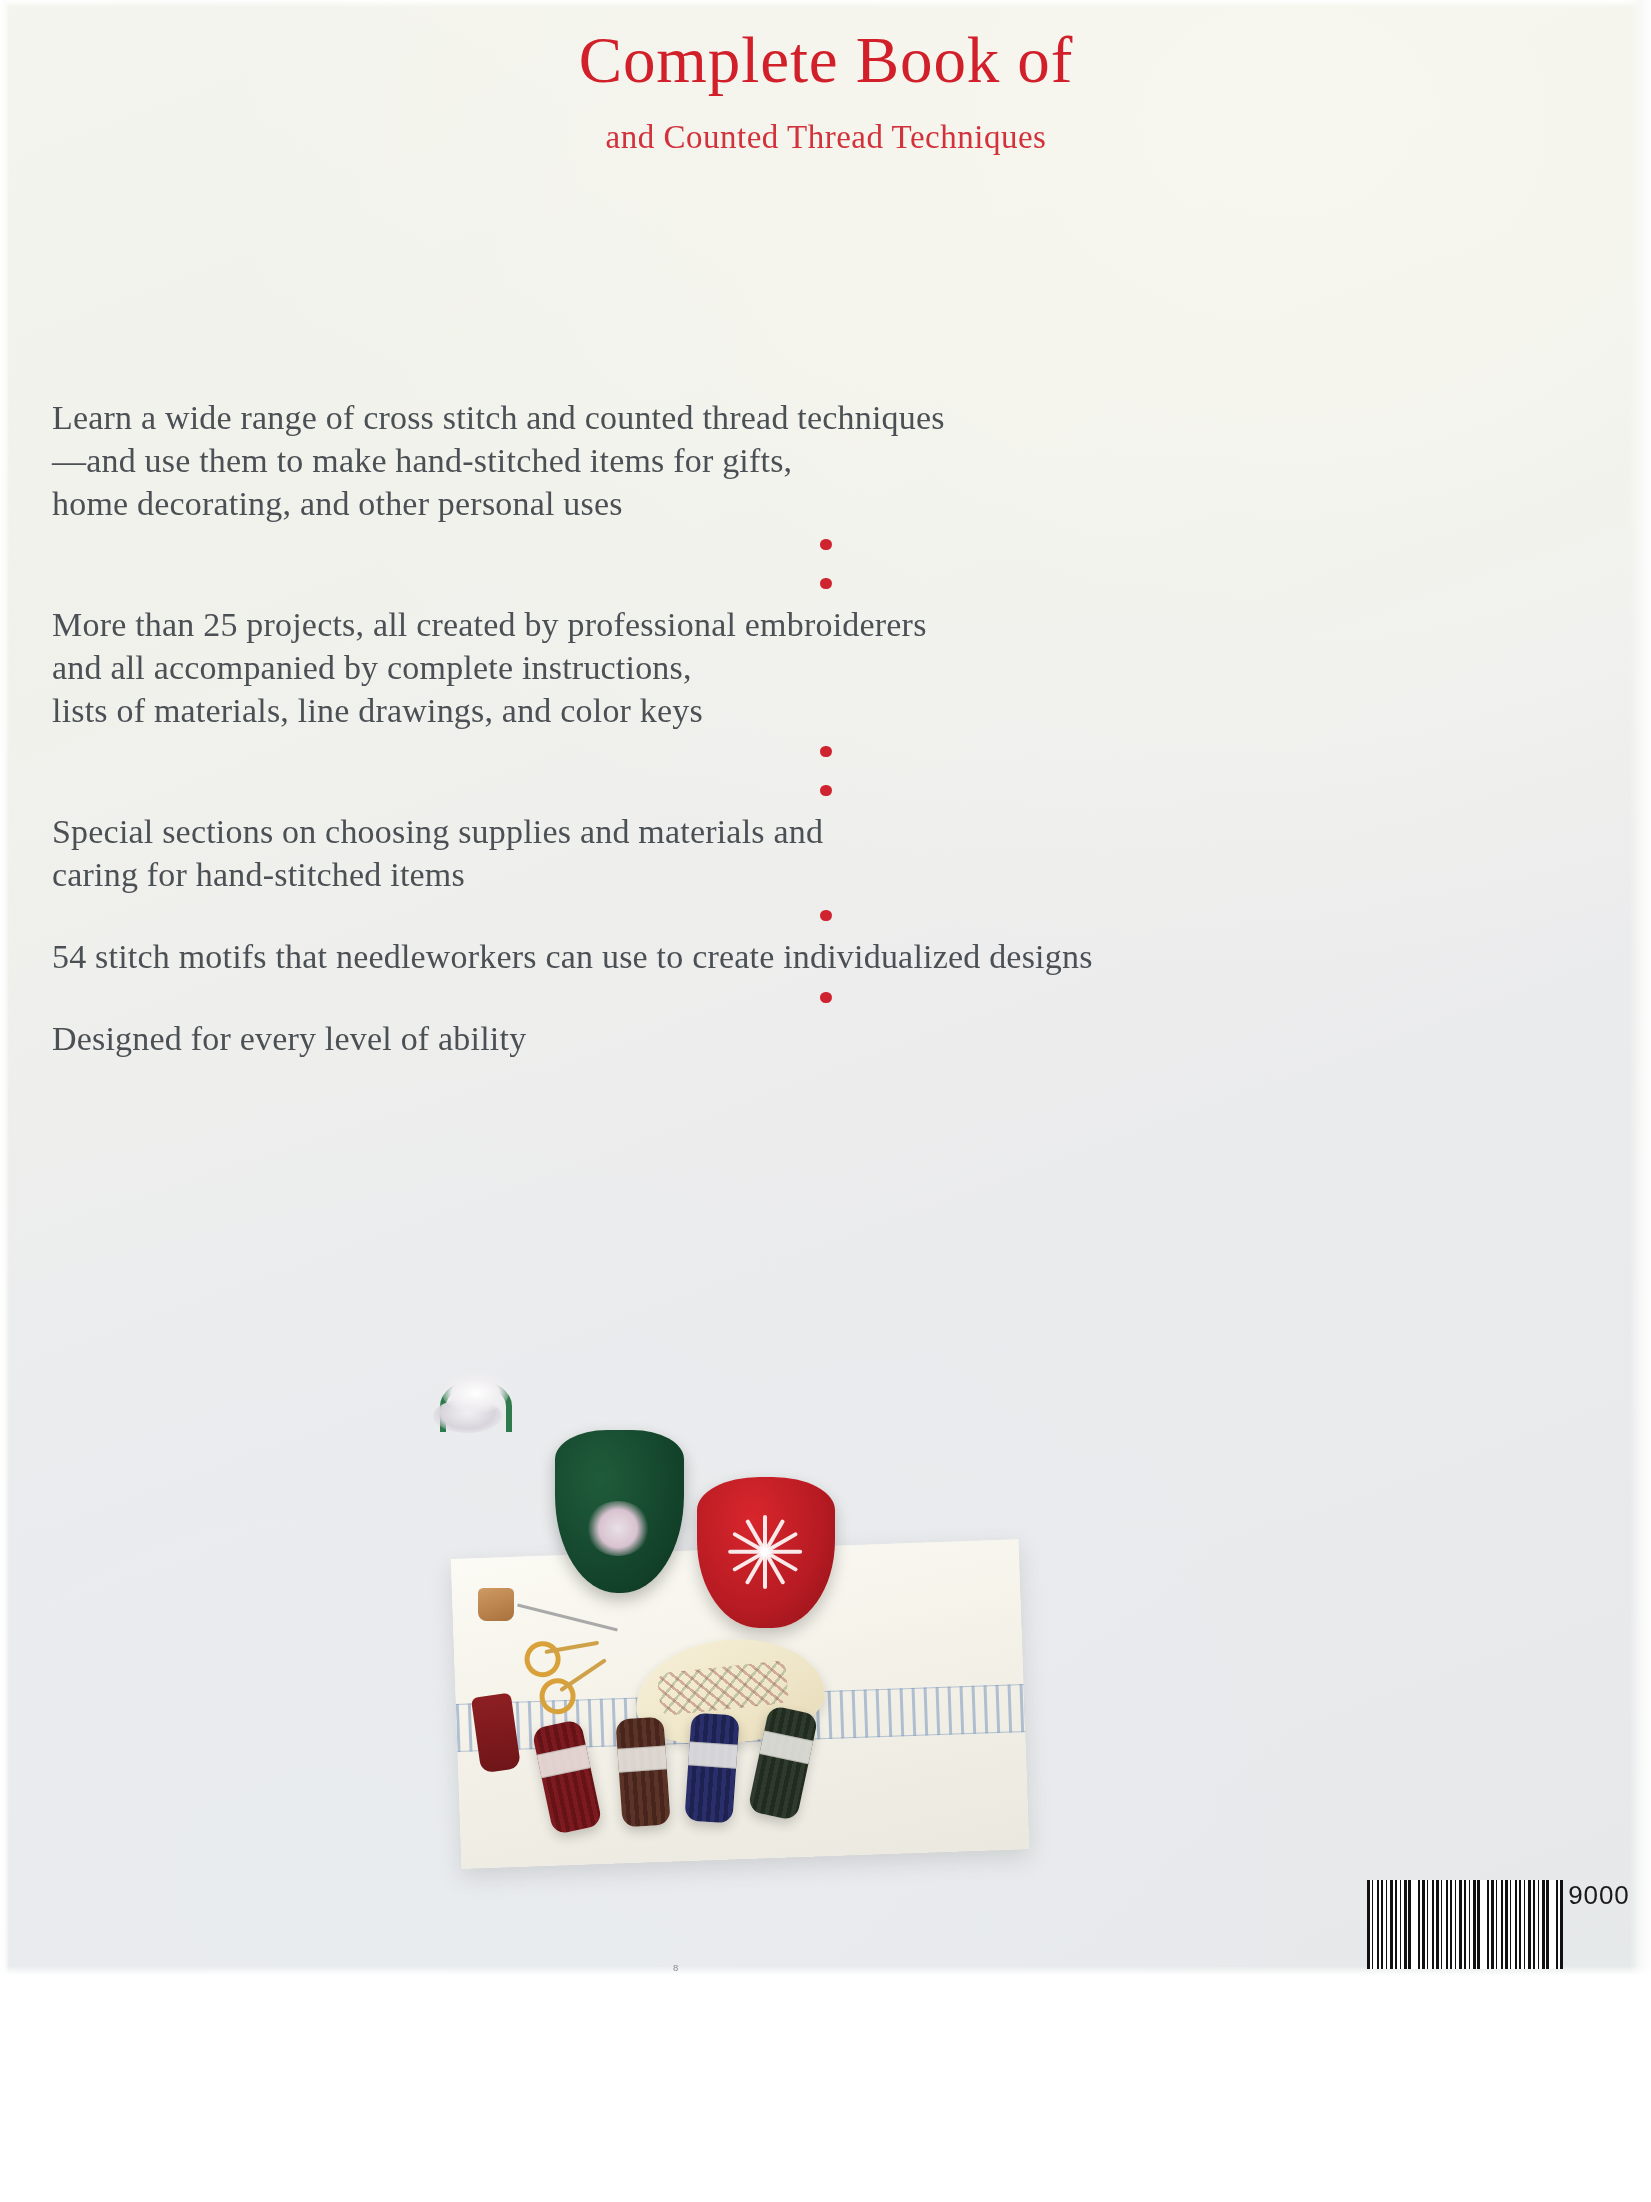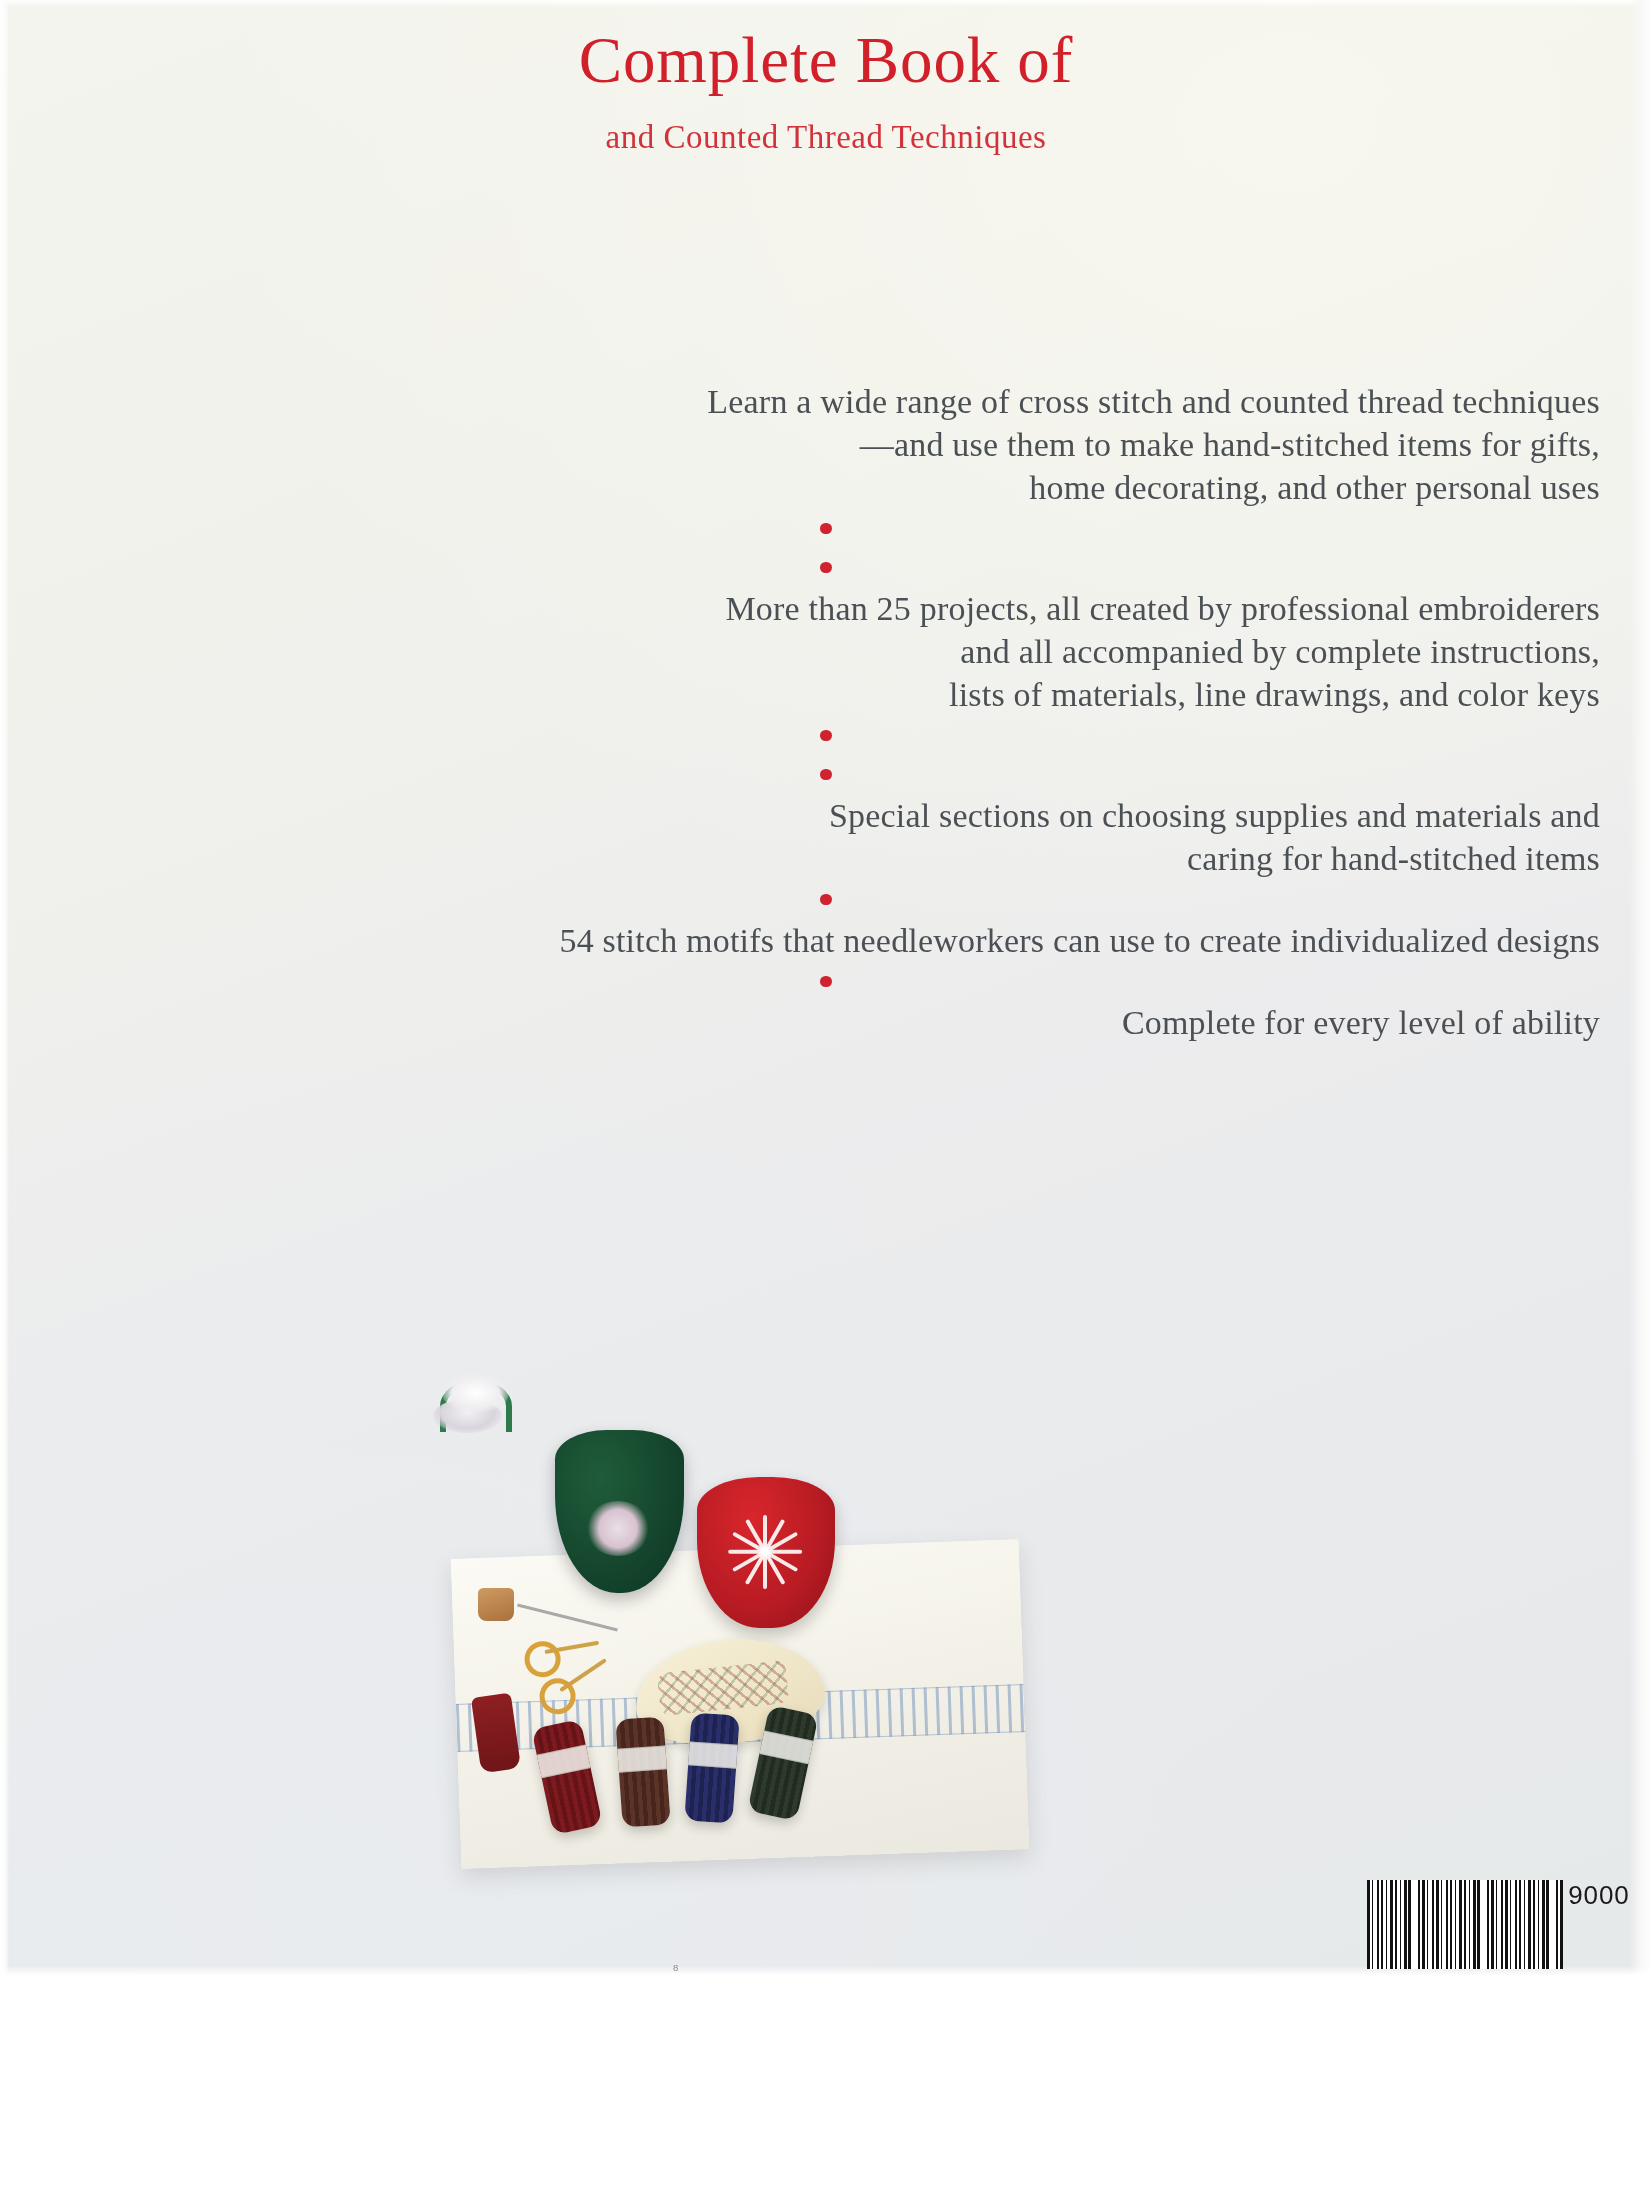--- a/index.html
+++ b/index.html
@@ -85,22 +85,22 @@
     letter-spacing: 0.5px;
     margin-top: 22.4px;
     font-weight: 400;
   }
 
   
   .blurbs {
     position: absolute;
     left: 52px;
     right: 52px;
-    top: 380px;
-    text-align: right;
+    top: 396px;
+    text-align: left;
     color: #4c5257;
   }
   .blurb {
     font-family: "Liberation Serif", serif;
     font-size: 34px;
     line-height: 43px;
     color: #4b5055;
     letter-spacing: 0.2px;
   }
   .blurb-sep {
@@ -420,21 +420,21 @@
         <span class="dot"></span>
       </div>
     <div class="blurb">Special sections on choosing supplies and materials and<br>caring for hand-stitched items</div>
     <div class="blurb-sep">
         <span class="dot"></span>
       </div>
     <div class="blurb">54 stitch motifs that needleworkers can use to create individualized designs</div>
     <div class="blurb-sep">
         <span class="dot"></span>
       </div>
-    <div class="blurb">Complete for every level of ability</div>
+    <div class="blurb">Designed for every level of ability</div>
   </div>
 
   <div class="photo">
     <div class="cloth">
       <div class="cloth-band"></div>
     </div>
 
     <div class="bag-green">
       <div class="bag-green-motif"></div>
     </div>

